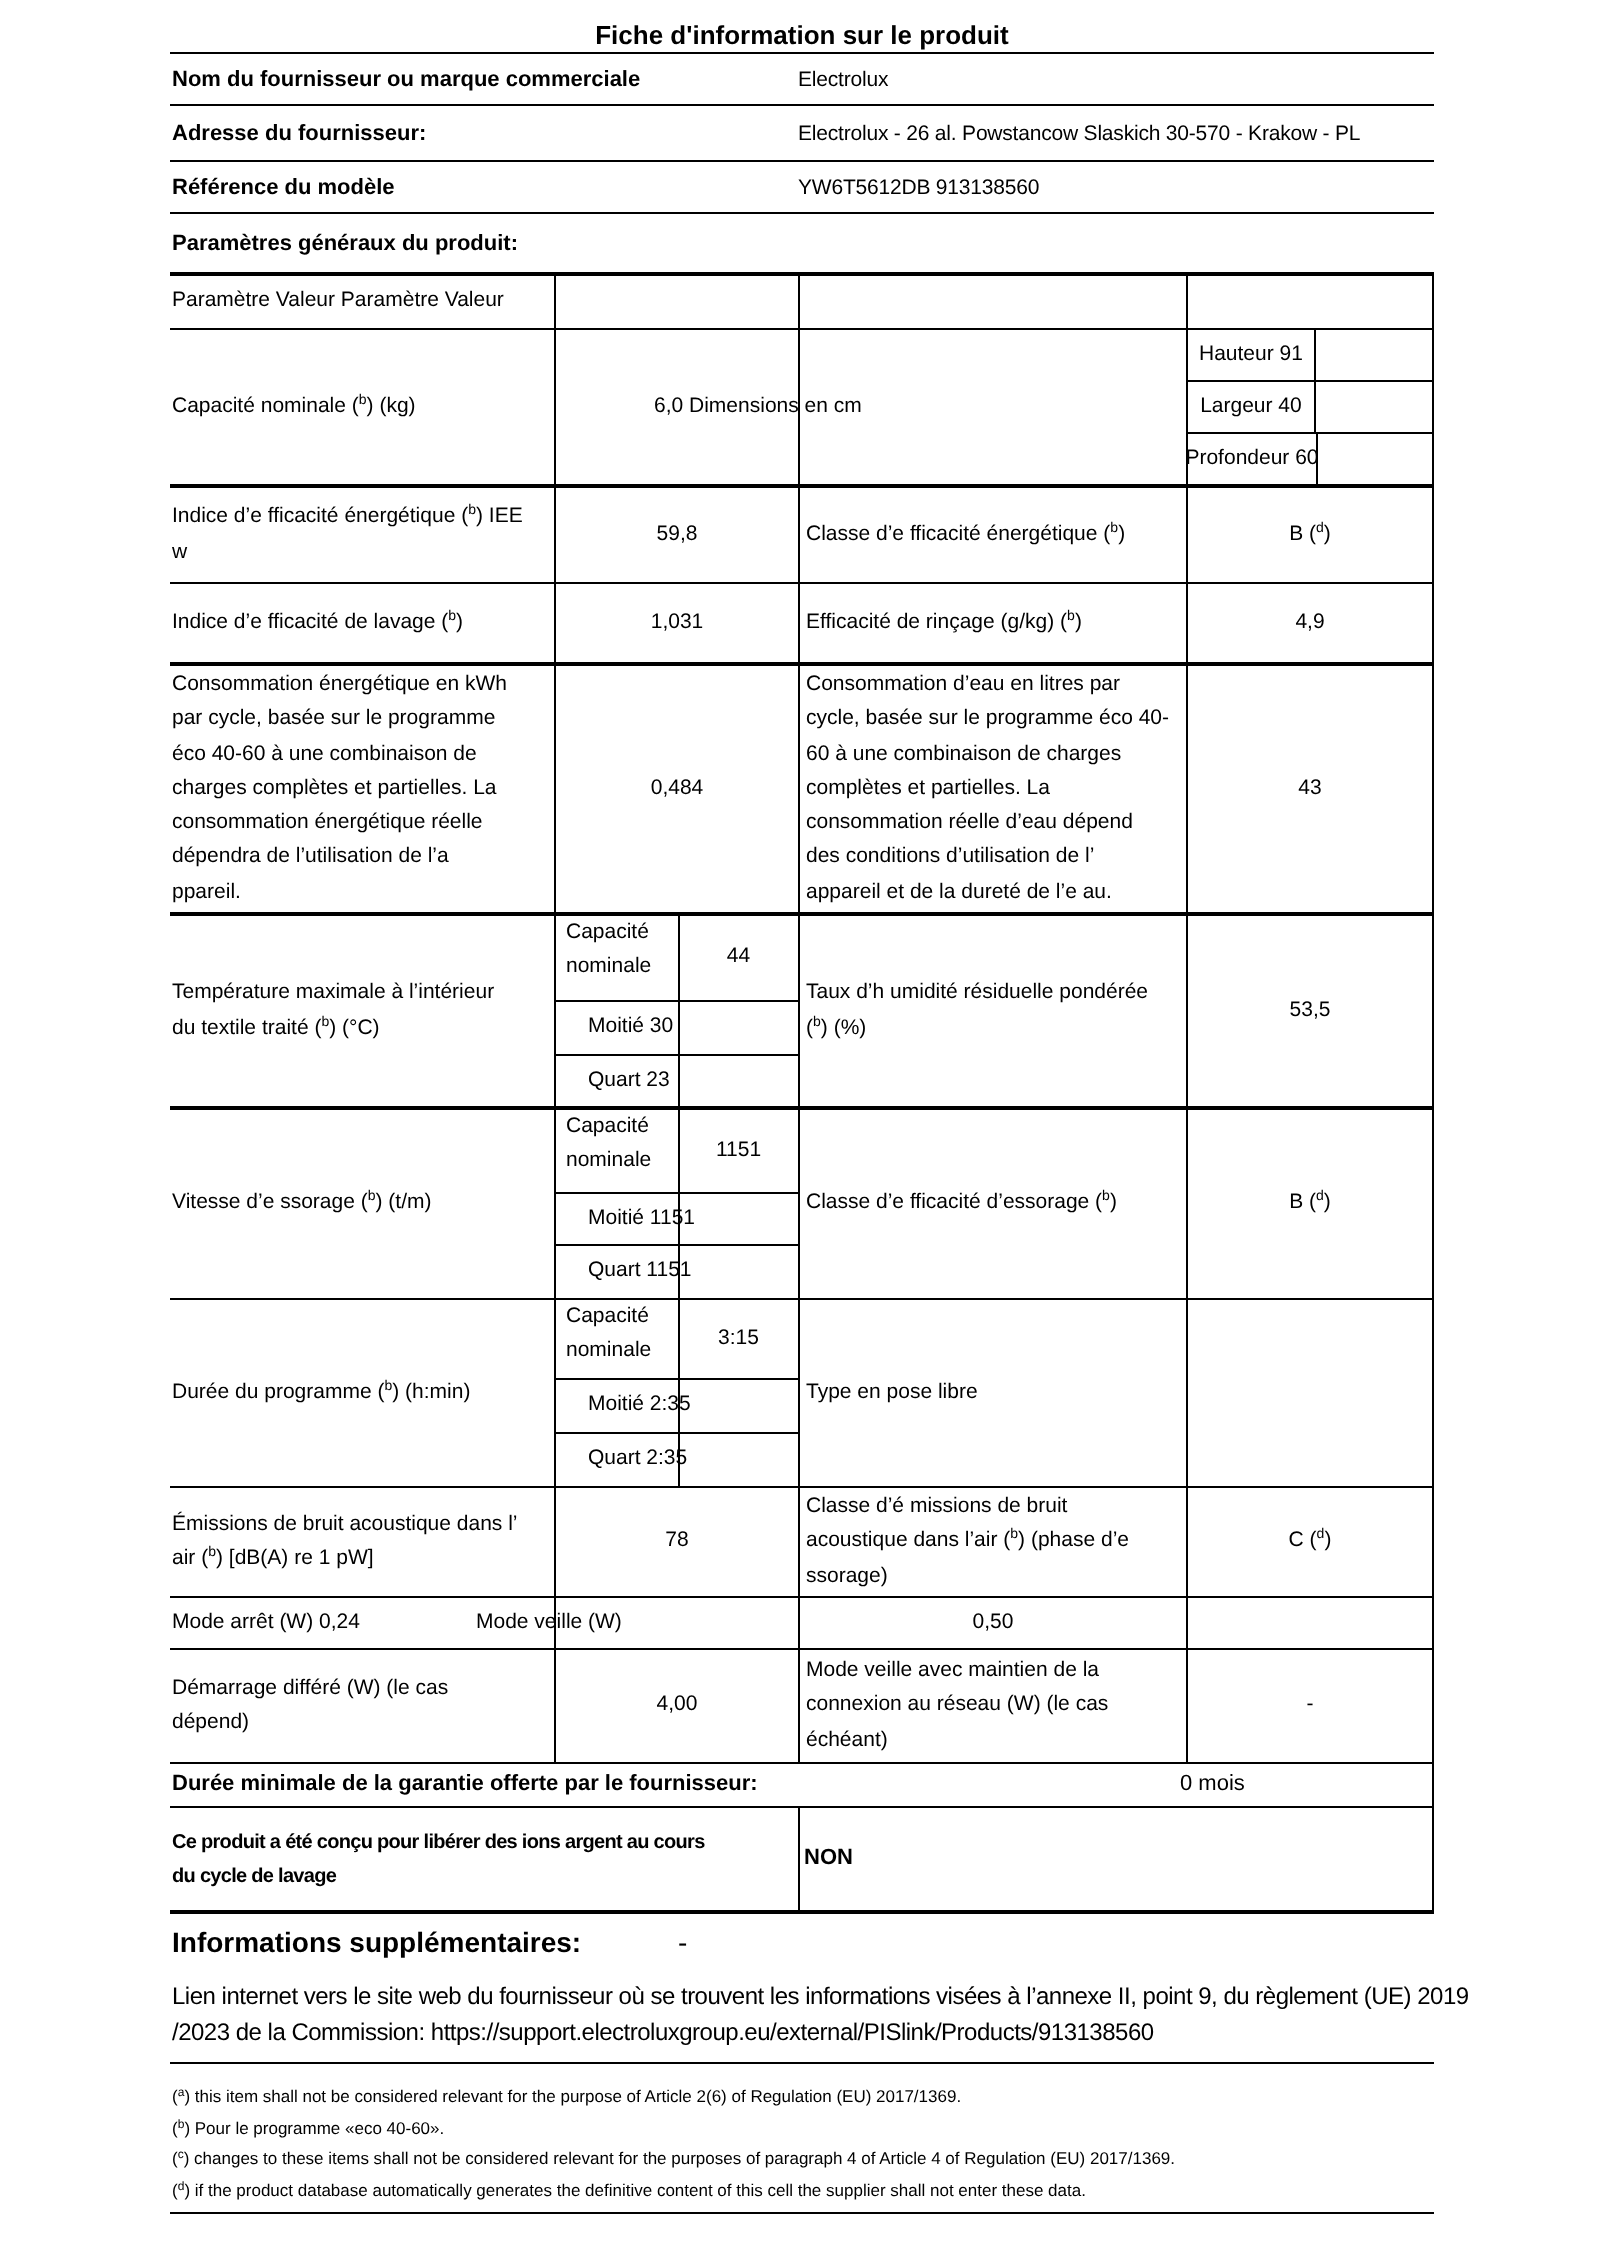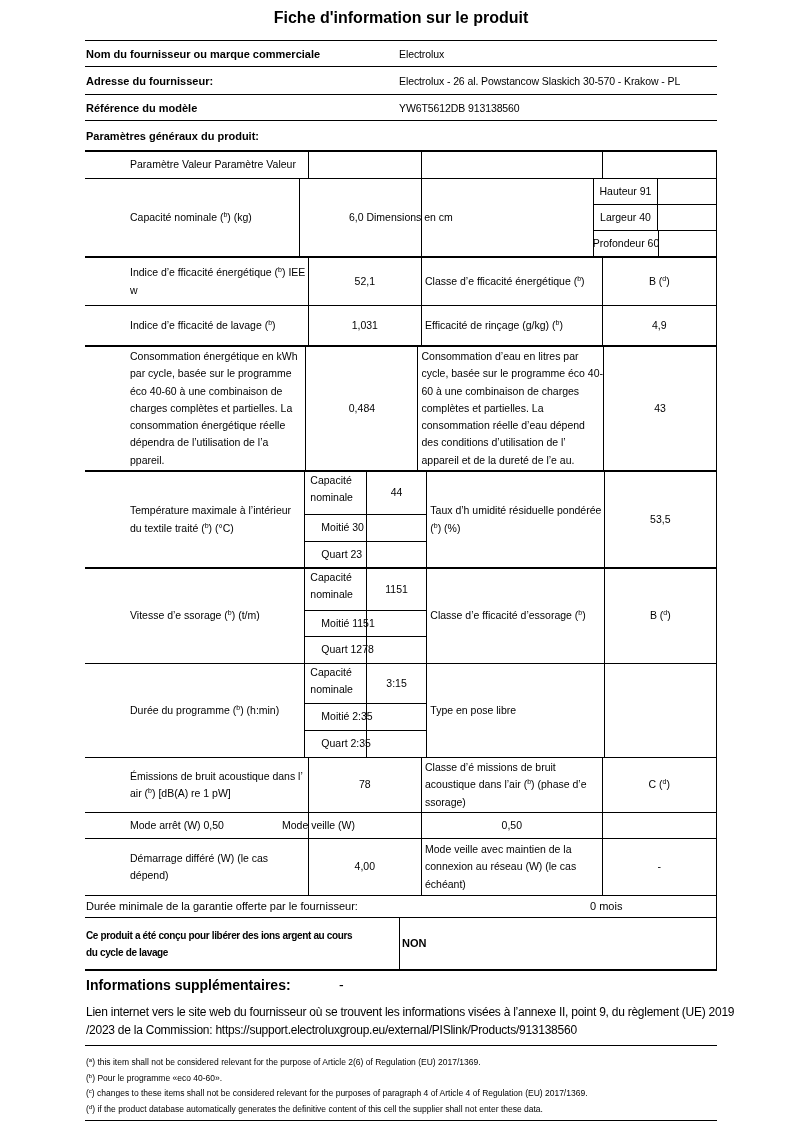--- a/index.html
+++ b/index.html
@@ -1,34 +1,34 @@
 <!DOCTYPE html>
 <html><head>
 <meta charset="utf-8">
 <style>
   * { box-sizing: border-box; margin: 0; padding: 0; }
   html,body { background:#fff; }
   body { font-family:"Liberation Sans", sans-serif; color:#000; }
   .page { position:relative; width:802px; height:1134px; background:#fff; overflow:hidden; }
   .content { position:absolute; left:85px; top:6px; width:632px; }
 
-  .title { text-align:center; font-weight:bold; font-size:16px; line-height:16px; padding-top:4px; padding-bottom:14px; border-bottom:1.5px solid #000; }
+  .title { text-align:center; font-weight:bold; font-size:13px; line-height:16px; padding-top:4px; padding-bottom:0; border-bottom:1.5px solid #000; }
 
   .srow { display:flex; align-items:center; border-bottom:1.5px solid #000; font-size:11px; }
   .srow .lbl { width:314px; font-weight:bold; padding-left:1px; }
   .srow .val { flex:1; font-size:10.5px; letter-spacing:-0.1px; }
   .h26 { height:26px; } .h28 { height:28px; }
 
   .section-title { font-weight:bold; font-size:11px; display:flex; align-items:center; height:29px; padding-left:1px; }
 
   .dtable { border-top:2.5px solid #000; font-size:10.5px; line-height:17.2px; }
   .trow { display:flex; align-items:stretch; border-bottom:1.5px solid #000; overflow:visible; }
   .trow.thick { border-bottom-width:2.5px; }
   .c { position:relative; display:flex; align-items:center; }
-  .c1 { width:192px; padding-left:1px;margin-left:44px; }
+  .c1 { width:192px; padding-left:1px; }
   .c2 { width:122px; border-left:1.5px solid #000; justify-content:center; text-align:center; }
   .c3 { width:194px; border-left:1.5px solid #000; padding-left:3px; }
   .c4 { width:124px; border-left:1.5px solid #000; border-right:1.5px solid #000; justify-content:center; text-align:center; }
   .txt { white-space:pre; position:relative; }
   sup { font-size:7px; line-height:0; vertical-align:4px; position:relative; }
 
   
   .c2mini { width:122px; border-left:1.5px solid #000; display:flex; flex-direction:column; }
   .mrow { display:flex; border-bottom:1px solid #000; overflow:visible; }
   .mrow:last-child { border-bottom:none; flex:1; }
@@ -38,21 +38,21 @@
   .mdivider { width:61px; border-left:1px solid #000; }
 
   
   .c4mini { width:124px; border-left:1.5px solid #000; border-right:1.5px solid #000; display:flex; flex-direction:column; }
   .ml4 { width:64px; display:flex; align-items:center; justify-content:center; overflow:visible; }
   .mv4 { width:60px; border-left:1px solid #000; }
 
   .dim-combined { justify-content:flex-start; padding-left:49px; }
 
   .abs { position:absolute; white-space:nowrap; }
-  .bold { font-weight:normal; }
+  .bold { font-weight:bold; }
   .warranty-cell { width:632px; border-right:1.5px solid #000; padding-left:1px; font-size:11px; }
   .ions-label { width:314px; display:flex; align-items:center; padding-left:1px; font-weight:bold; font-size:10px; letter-spacing:-0.35px; line-height:17px; }
   .ions-value { flex:1; border-left:1.5px solid #000; border-right:1.5px solid #000; display:flex; align-items:center; padding-left:2px; font-weight:bold; font-size:11px; }
   .trow.ions { border-bottom-width:2.5px; }
 
   .infos { position:relative; margin-top:6px; height:16px; font-size:14px; }
   .infos .lbl { font-weight:bold; padding-left:1px; }
   .lien { margin-top:11px; font-size:12px; letter-spacing:-0.25px; line-height:17.5px; white-space:pre; padding-left:1px; }
   .rule { border-bottom:1.2px solid #000; }
   .rule-top { margin-top:6px; }
@@ -123,21 +123,21 @@
           </div>
         </div>
       </div>
 
       <div class="trow" style="height:48px">
         <div class="c c1">
             <span class="txt">Indice d’e fficacité énergétique (<sup>b</sup>) IEE
 w</span>
           </div>
         <div class="c c2">
-            <span class="txt">52,1</span>
+            <span class="txt">59,8</span>
           </div>
         <div class="c c3">
             <span class="txt">Classe d’e fficacité énergétique (<sup>b</sup>)</span>
           </div>
         <div class="c c4">
             <span class="txt">B (<sup>d</sup>)</span>
           </div>
       </div>
 
       <div class="trow thick" style="height:41px">
@@ -234,21 +234,21 @@
               </div>
           </div>
           <div class="mrow" style="height:26px">
             <div class="mfull">
                 <span class="txt">Moitié 1151</span>
               </div>
             <div class="mdivider"></div>
           </div>
           <div class="mrow">
             <div class="mfull">
-                <span class="txt">Quart 1278</span>
+                <span class="txt">Quart 1151</span>
               </div>
             <div class="mdivider"></div>
           </div>
         </div>
         <div class="c c3">
             <span class="txt">Classe d’e fficacité d’essorage (<sup>b</sup>)</span>
           </div>
         <div class="c c4">
             <span class="txt">B (<sup>d</sup>)</span>
           </div>
@@ -300,21 +300,21 @@
 acoustique dans l’air (<sup>b</sup>) (phase d’e
 ssorage)</span>
           </div>
         <div class="c c4">
             <span class="txt">C (<sup>d</sup>)</span>
           </div>
       </div>
 
       <div class="trow" style="height:26px">
         <div class="c c1">
-          <span class="txt">Mode arrêt (W) 0,50</span>
+          <span class="txt">Mode arrêt (W) 0,24</span>
           <span class="abs" style="left:153px;">Mode veille (W)</span>
         </div>
         <div class="c c2"></div>
         <div class="c c3" style="justify-content:center; padding-left:0;">
             <span class="txt">0,50</span>
           </div>
         <div class="c c4"></div>
       </div>
 
       <div class="trow" style="height:57px">

